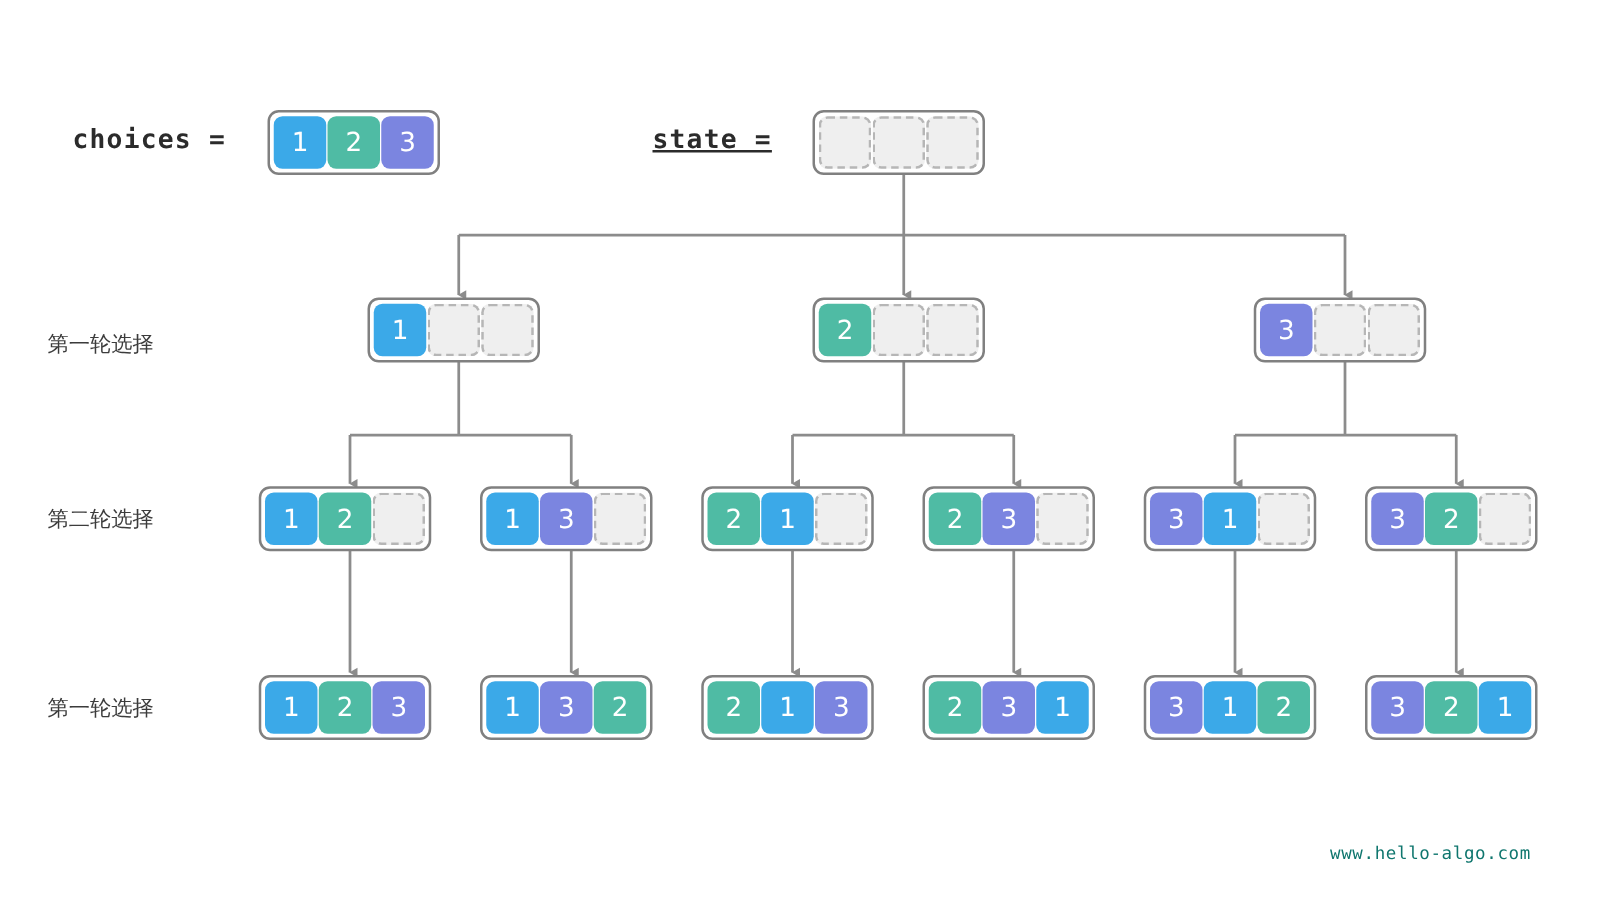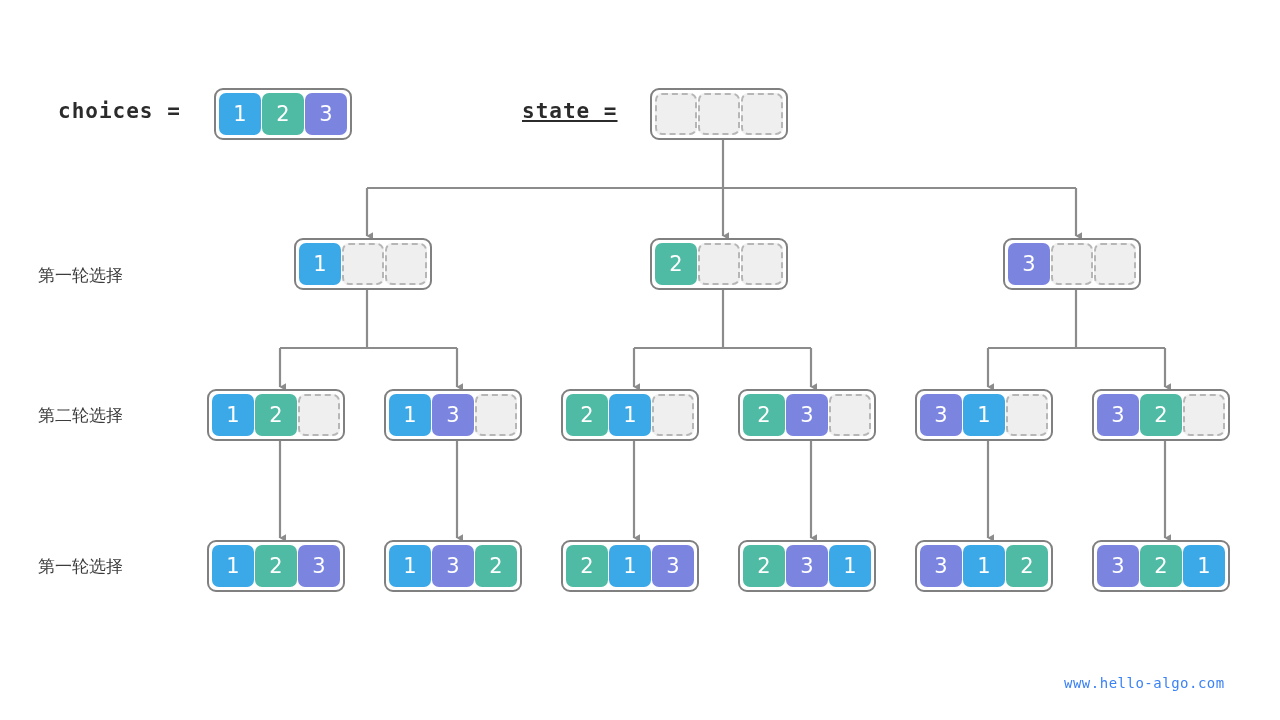--- a/index.html
+++ b/index.html
@@ -41,21 +41,21 @@
     position: absolute;
     font-family: "Liberation Sans", "DejaVu Sans", sans-serif;
     font-size: 17px;
     color: #3c3c3c;
     white-space: nowrap;
   }
   .watermark {
     position: absolute;
     font-family: "DejaVu Sans Mono", "Liberation Mono", monospace;
     font-size: 14px;
-    color: #3b82f6;
+    color: #0f766e;
     letter-spacing: 0.5px;
     white-space: nowrap;
   }
 
   
   .array {
     position: absolute;
     display: flex;
     align-items: center;
     box-sizing: border-box;

